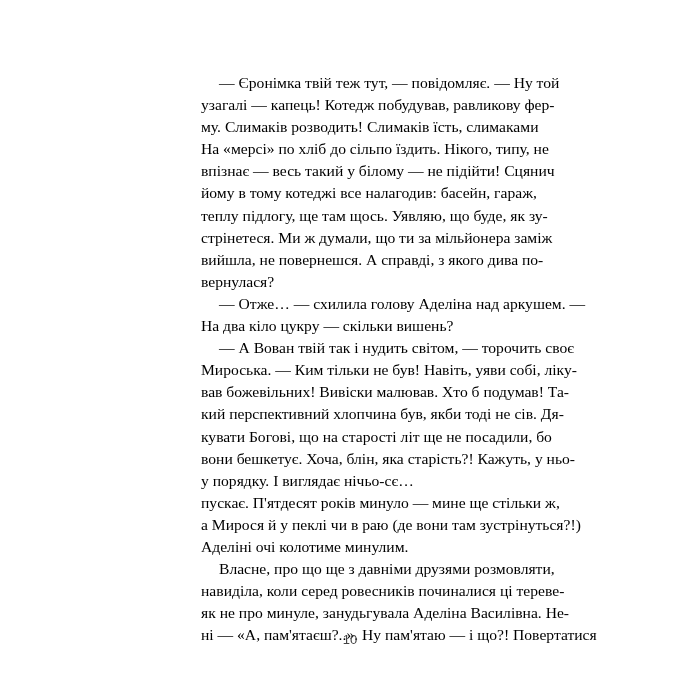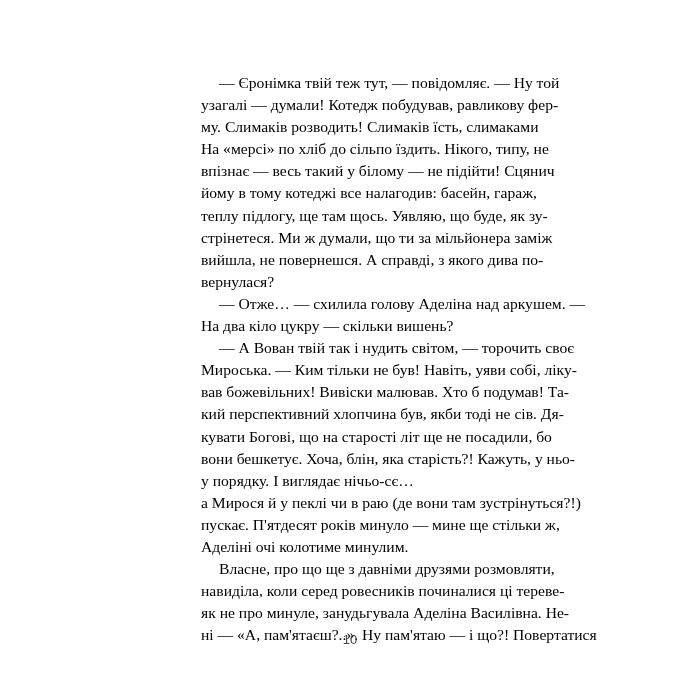--- a/index.html
+++ b/index.html
@@ -22,39 +22,39 @@
     text-align: center;
     font-family: "Liberation Sans", sans-serif;
     font-size: 13px; color: #444;
   }
 </style>
 </head>
 <body>
 
 <div class="page" id="page">
     <div class="line indent">— Єронімка твій теж тут, — повідомляє. — Ну той</div>
-    <div class="line">узагалі — думали! Котедж побудував, равликову фер-</div>
+    <div class="line">узагалі — капець! Котедж побудував, равликову фер-</div>
     <div class="line">му. Слимаків розводить! Слимаків їсть, слимаками</div>
     <div class="line">На «мерсі» по хліб до сільпо їздить. Нікого, типу, не</div>
     <div class="line">впізнає — весь такий у білому — не підійти! Сцянич</div>
     <div class="line">йому в тому котеджі все налагодив: басейн, гараж,</div>
     <div class="line">теплу підлогу, ще там щось. Уявляю, що буде, як зу-</div>
     <div class="line">стрінетеся. Ми ж думали, що ти за мільйонера заміж</div>
     <div class="line">вийшла, не повернешся. А справді, з якого дива по-</div>
     <div class="line last">вернулася?</div>
     <div class="line indent">— Отже… — схилила голову Аделіна над аркушем. —</div>
     <div class="line last">На два кіло цукру — скільки вишень?</div>
     <div class="line indent">— А Вован твій так і нудить світом, — торочить своє</div>
     <div class="line">Мироська. — Ким тільки не був! Навіть, уяви собі, ліку-</div>
     <div class="line">вав божевільних! Вивіски малював. Хто б подумав! Та-</div>
     <div class="line">кий перспективний хлопчина був, якби тоді не сів. Дя-</div>
     <div class="line">кувати Богові, що на старості літ ще не посадили, бо</div>
     <div class="line">вони бешкетує. Хоча, блін, яка старість?! Кажуть, у ньо-</div>
     <div class="line last">у порядку. І виглядає нічьо-сє…</div>
+    <div class="line">пускає. П'ятдесят років минуло — мине ще стільки ж,</div>
     <div class="line">а Мирося й у пеклі чи в раю (де вони там зустрінуться?!)</div>
-    <div class="line">пускає. П'ятдесят років минуло — мине ще стільки ж,</div>
     <div class="line last">Аделіні очі колотиме минулим.</div>
     <div class="line indent">Власне, про що ще з давніми друзями розмовляти,</div>
     <div class="line">навиділа, коли серед ровесників починалися ці тереве-</div>
     <div class="line">як не про минуле, занудьгувала Аделіна Василівна. Не-</div>
     <div class="line">ні — «А, пам'ятаєш?..». Ну пам'ятаю — і що?! Повертатися</div>
   </div>
 <div class="pagenum">10</div>
 
 </body></html>

